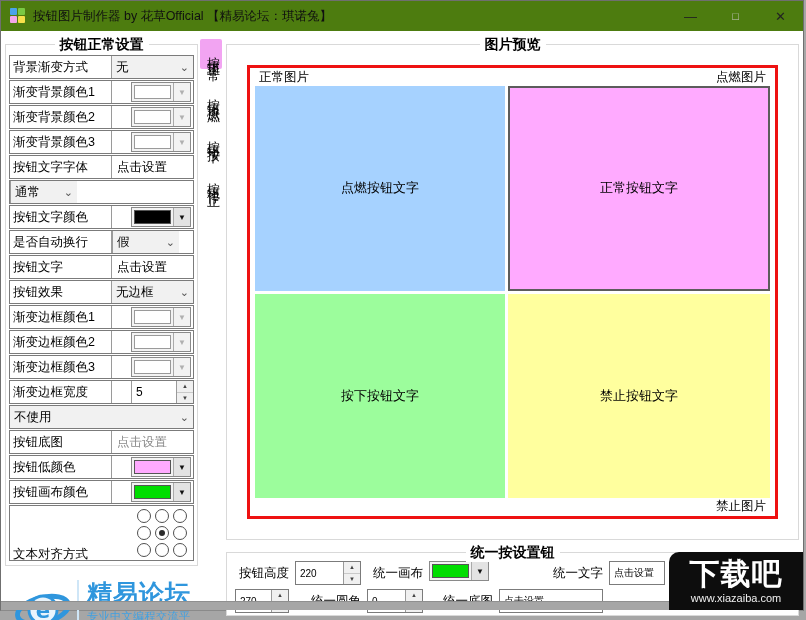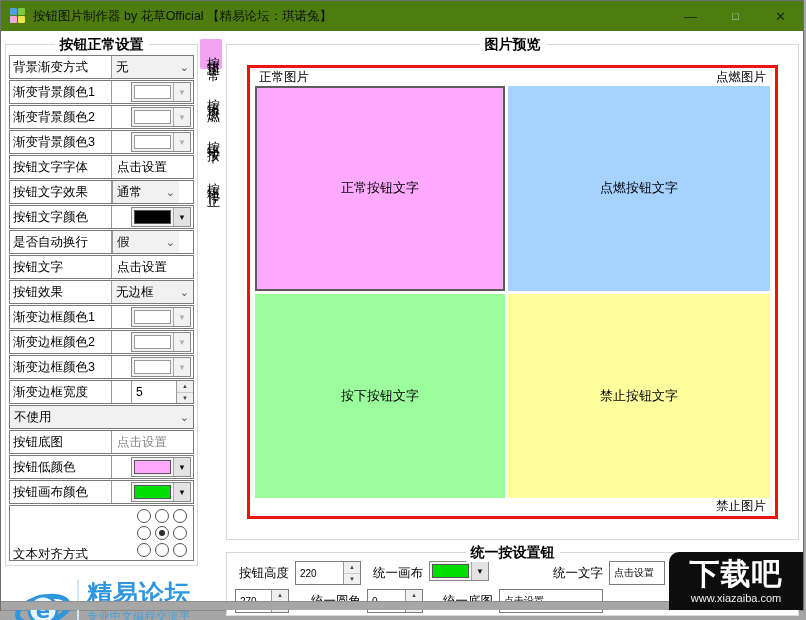--- a/index.html
+++ b/index.html
@@ -146,21 +146,20 @@
                   <span class="swatch" style="background: rgb(255, 255, 255);"></span>
                   <span class="droparrow">▼</span>
                 </div>
               </div>
             </div>
             <div class="prow">
               <span class="plabel">按钮文字字体</span>
               <div class="valtext">点击设置</div>
             </div>
             <div class="prow">
-              <span class="plabel">按钮文字效果</span>
               <div class="pctl sel narrow">
                 <span>通常</span>
                 <span class="chev">⌄</span>
               </div>
             </div>
             <div class="prow">
               <span class="plabel">按钮文字颜色</span>
               <div class="pctl">
                 <div class="colorcombo">
                   <span class="swatch" style="background: rgb(0, 0, 0);"></span>
@@ -296,22 +295,22 @@
     <div class="right-col">
 
       <div class="groupbox" id="preview-group">
         <span class="gb-title">图片预览</span>
         <div class="preview-frame">
           <span class="corner-label tl">正常图片</span>
           <span class="corner-label tr">点燃图片</span>
           <span class="corner-label bl">按下图片</span>
           <span class="corner-label br">禁止图片</span>
           <div class="quads" id="quads">
+              <div class="quad" style="background: rgb(166, 210, 255);">点燃按钮文字</div>
               <div class="quad selected" style="background: rgb(255, 170, 255);">正常按钮文字</div>
-              <div class="quad" style="background: rgb(166, 210, 255);">点燃按钮文字</div>
               <div class="quad" style="background: rgb(156, 253, 156);">按下按钮文字</div>
               <div class="quad" style="background: rgb(255, 255, 158);">禁止按钮文字</div>
             </div>
         </div>
       </div>
 
       <div class="groupbox" id="unify-group">
         <span class="gb-title">统一按设置钮</span>
         <div class="unify-grid">
           <span class="ulabel">按钮高度</span>

